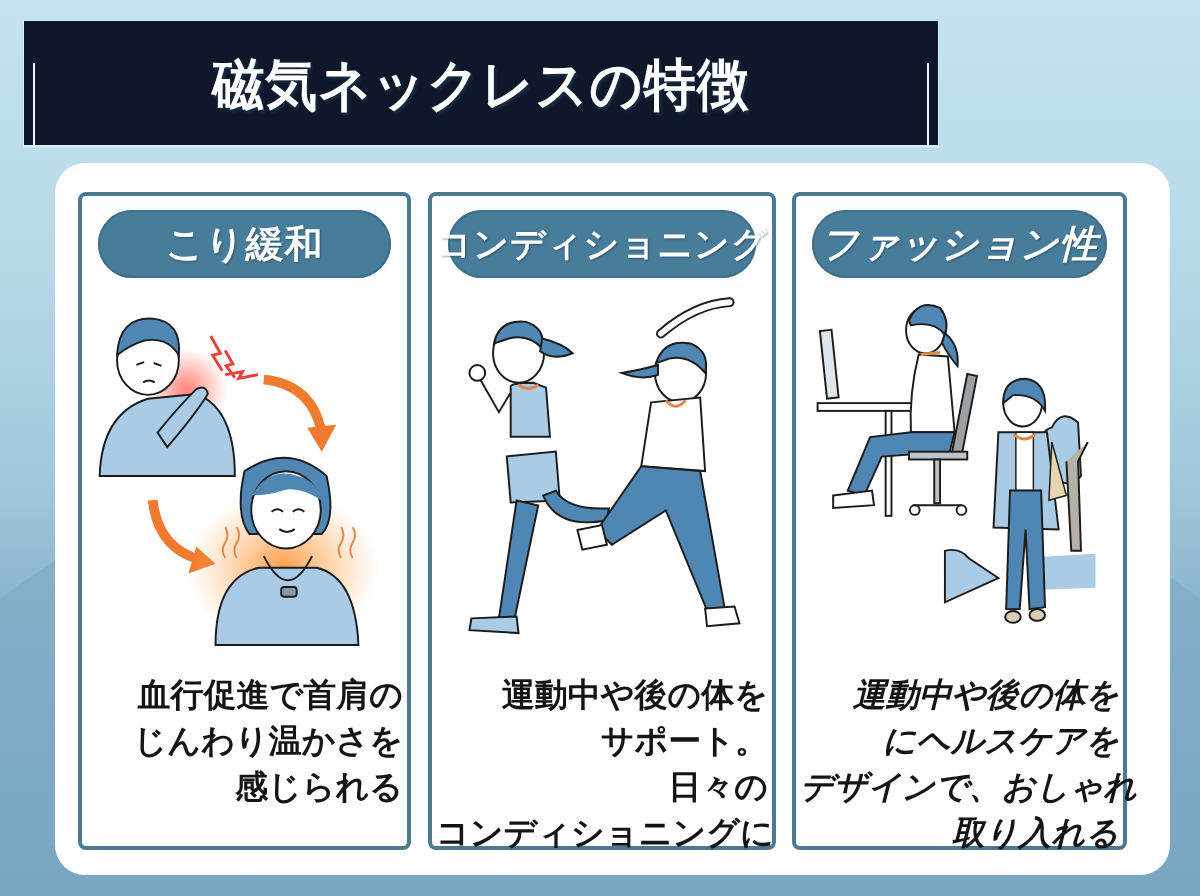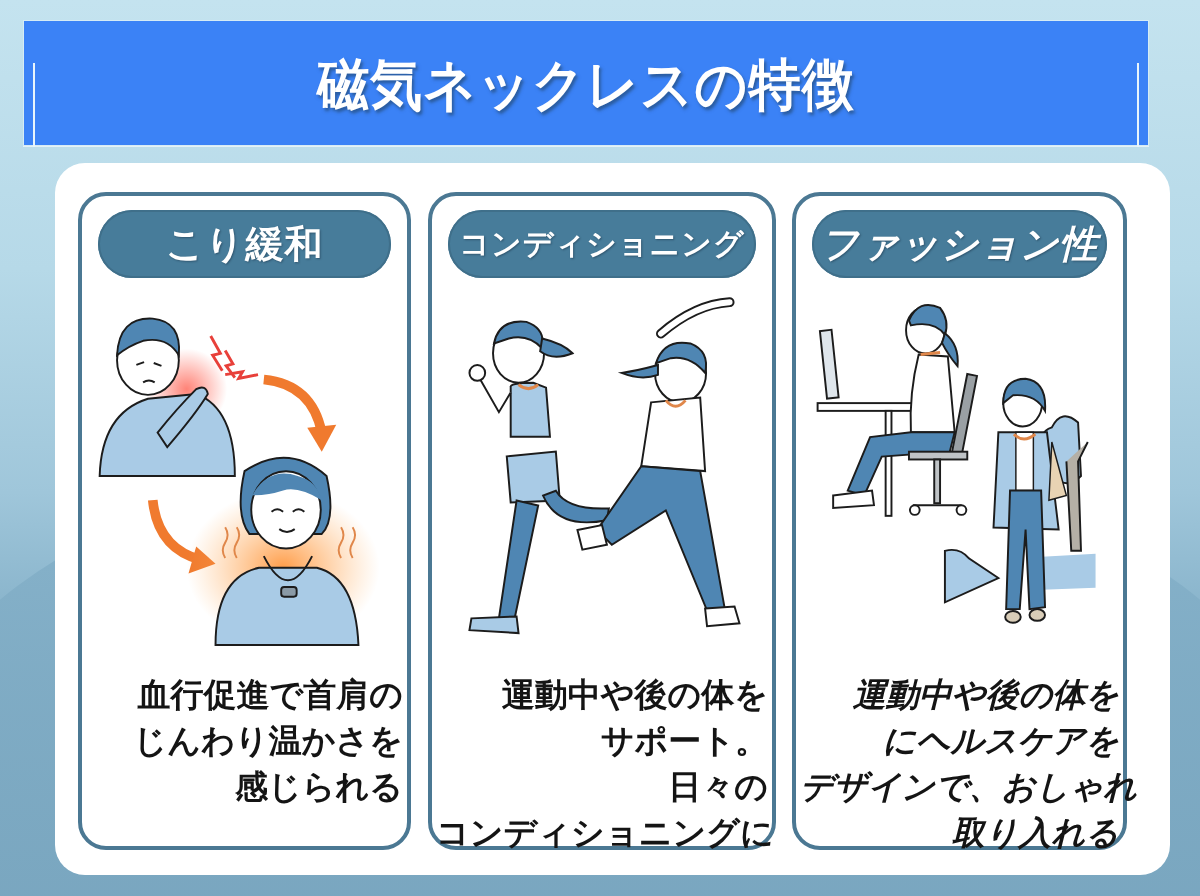--- a/index.html
+++ b/index.html
@@ -9,22 +9,22 @@
     font-family: "DejaVu Sans", "Liberation Sans", sans-serif;
     background: linear-gradient(180deg, #c4e3ef 0%, #b6d9e8 30%, #9fc6da 55%, #7eabc4 75%, #78a6bf 100%);
   }
   .bg-wave {
     position: absolute; left: -100px; top: 430px; width: 1400px; height: 700px;
     border-radius: 50% 50% 0 0;
     background: linear-gradient(180deg, #86b2ca 0%, #74a1bb 100%);
     opacity: .9;
   }
   .banner {
-    position: absolute; left: 23px; top: 20px; width: 1126px; height: 126px;
-    background: #3b82f6;
+    position: absolute; left: 23px; top: 20px; width: 916px; height: 126px;
+    background: #0f172a;
     border: 1px solid #d6ecf5;
     box-shadow: 0 1px 0 rgba(255,255,255,.6);
     padding-left: 48px;
   }
   .banner .rule {
     position: absolute; top: 42px; width: 2px; height: 84px; background: #e9f5fb;
   }
   .banner .rule.l { left: 9px; }
   .banner .rule.r { right: 9px; }
   .banner h1 {
@@ -33,37 +33,37 @@
     font-size: 52px; font-weight: bold; letter-spacing: 1px;
     text-shadow: 2px 2px 3px rgba(30,60,85,.55);
     transform: scaleY(1.08);
   }
   .panel {
     position: absolute; left: 55px; top: 163px; width: 1115px; height: 712px;
     background: #ffffff; border-radius: 30px;
   }
   .card {
     position: absolute; top: 192px; height: 658px;
-    border: 4px solid #4b7893; border-radius: 28px; background: #ffffff;
+    border: 4px solid #4b7893; border-radius: 8px; background: #ffffff;
   }
   .card.c1 { left: 78px; width: 333px; }
   .card.c2 { left: 428px; width: 348px; }
   .card.c3 { left: 792px; width: 335px; font-style: italic; }
   .pill {
     position: absolute; left: 16px; right: 16px; top: 14px; height: 68px;
     background: #477c9a; border-radius: 34px;
     display: flex; align-items: center; justify-content: center;
     box-shadow: inset 0 0 0 2px #3f6f8a;
   }
   .pill span {
     color: #ffffff; font-size: 38px; font-weight: bold; letter-spacing: 1px;
     text-shadow: 1px 1px 2px rgba(20,40,60,.45);
     white-space: nowrap;
   }
-  .card.c2 .pill span { font-size: 30px; }
+  .card.c2 .pill span { font-size: 35px; }
   .illus { position: absolute; left: 8px; right: 8px; top: 95px; height: 370px; }
   .illus svg { width: 100%; height: 100%; }
   .desc {
     position: absolute; left: 4px; right: 4px; top: 476px;
     text-align: right; color: #141414;
     font-size: 33px; font-weight: bold; line-height: 46px;
   }
   .desc div { white-space: nowrap; }
 </style>
 </head>

